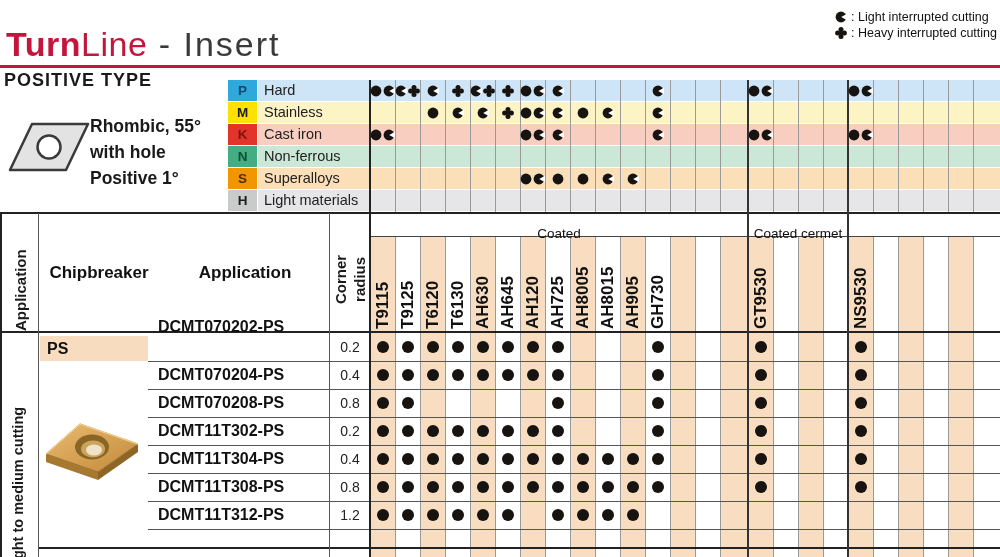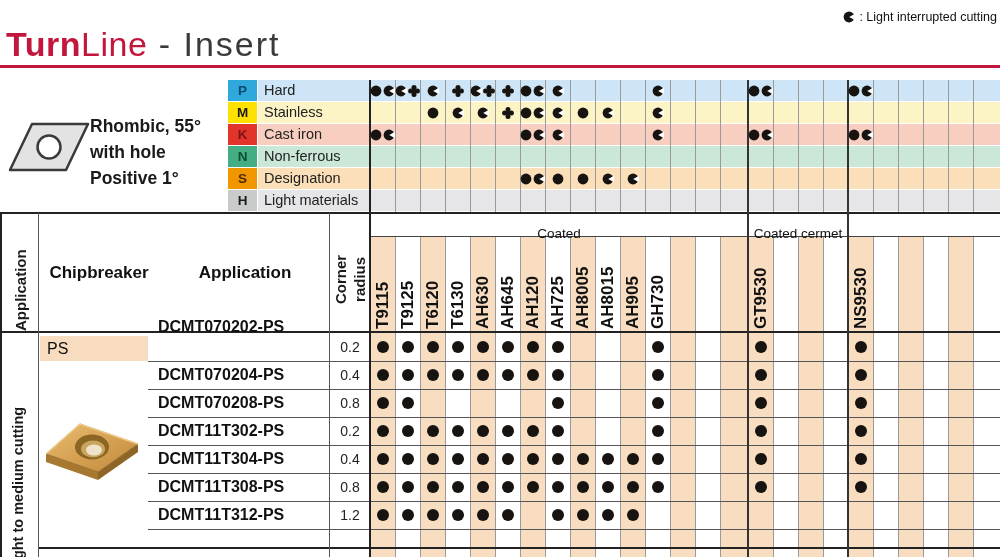--- a/index.html
+++ b/index.html
@@ -36,42 +36,57 @@
   .hdr{position:absolute;font-size:17px;font-weight:600;color:#111;z-index:4;}
   .vtext{position:absolute;transform:rotate(-90deg);transform-origin:0 0;white-space:nowrap;z-index:4;}
   .grade-label{font-size:17px;font-weight:700;line-height:24px;color:#111;}
   #application-hdr{left:10px;top:331px;font-size:15px;font-weight:600;line-height:22px;}
   #corner-hdr{left:331px;top:304px;font-size:15px;font-weight:600;line-height:19px;text-align:center;}
   #app-label{left:6px;top:572px;font-size:14.5px;font-weight:600;line-height:24px;}
   
   .desig{position:absolute;left:158px;height:28px;line-height:28px;font-size:16px;font-weight:700;color:#111;z-index:4;white-space:nowrap;}
   .radius{position:absolute;left:330px;width:40px;height:28px;line-height:28px;text-align:center;font-size:14px;color:#222;z-index:4;}
   #ps-chip{left:40px;top:336px;width:108px;height:25px;line-height:25px;padding-left:7px;
-           font-size:16px;font-weight:400;color:#111;z-index:4;box-sizing:border-box;}
+           font-size:16px;font-weight:700;color:#111;z-index:4;box-sizing:border-box;}
   svg{display:block;}
 </style>
 </head>
 <body>
 
 <div id="page">
 
   <div class="abs" id="title">
     <span class="t-bold" style="color:#C3163C;">Turn</span><span class="t-light" style="color:#C3163C;">Line</span><span class="t-rest" style="color:#3a3a3a;"> - Insert</span>
   </div>
   <div class="abs" id="rule" style="background:#C3163C;"></div>
+  <div class="abs" id="subtitle">POSITIVE TYPE</div>
 
   <div class="abs" id="legend">
       <div class="lg-row">
         <span class="lg-sym">
           <svg width="12" height="12" viewBox="0 0 12 12">
             <circle cx="6" cy="6" r="5.4" fill="#161310"></circle>
             <path d="M6.2 6 L13 2.2 L13 9.8 Z" fill="#fff"></path>
           </svg>
         </span>
         <span>: Light interrupted cutting</span>
+      </div>
+      <div class="lg-row">
+        <span class="lg-sym">
+          <svg width="12" height="12" viewBox="0 0 12 12">
+            <g fill="#161310">
+              <circle cx="6" cy="2.6" r="2.5"></circle>
+              <circle cx="6" cy="9.4" r="2.5"></circle>
+              <circle cx="2.6" cy="6" r="2.5"></circle>
+              <circle cx="9.4" cy="6" r="2.5"></circle>
+              <circle cx="6" cy="6" r="2.2"></circle>
+            </g>
+          </svg>
+        </span>
+        <span>: Heavy interrupted cutting</span>
       </div>
     </div>
 
   <div class="abs" style="left:8px;top:112px;z-index:6;">
     <svg width="88" height="66" viewBox="0 0 88 66">
       <polygon points="24,12 80,12 58,58 2,58" fill="#E3E3E3" stroke="#3A3A3A" stroke-width="2.5" stroke-linejoin="round"></polygon>
       <circle cx="41" cy="35" r="11.5" fill="#ffffff" stroke="#3A3A3A" stroke-width="2.5"></circle>
     </svg>
   </div>
   <div class="abs" id="shape-text">
@@ -337,21 +352,21 @@
         <svg width="12" height="12" viewBox="0 0 12 12">
           <circle cx="6" cy="6" r="5.4" fill="#161310"></circle>
           <path d="M6.2 6 L13 2.2 L13 9.8 Z" fill="#fff"></path>
         </svg>
       </div>
       <div class="band" style="top: 146px; height: 21px; background: rgb(203, 231, 215);"></div>
       <div class="badge" style="top: 146px; background: rgb(67, 174, 131); color: rgb(15, 77, 54);">N</div>
       <div class="mat-name" style="top: 146px;">Non-ferrous</div>
       <div class="band" style="top: 168px; height: 21px; background: rgb(251, 223, 184);"></div>
       <div class="badge" style="top: 168px; background: rgb(242, 150, 0); color: rgb(74, 46, 0);">S</div>
-      <div class="mat-name" style="top: 168px;">Designation</div>
+      <div class="mat-name" style="top: 168px;">Superalloys</div>
       <div class="sym" style="left: 520.2px; top: 172.5px;">
         <svg width="12" height="12" viewBox="0 0 12 12">
           <circle cx="6" cy="6" r="5.4" fill="#161310"></circle>
         </svg>
       </div>
       <div class="sym" style="left: 532.8px; top: 172.5px;">
         <svg width="12" height="12" viewBox="0 0 12 12">
           <circle cx="6" cy="6" r="5.4" fill="#161310"></circle>
           <path d="M6.2 6 L13 2.2 L13 9.8 Z" fill="#fff"></path>
         </svg>

